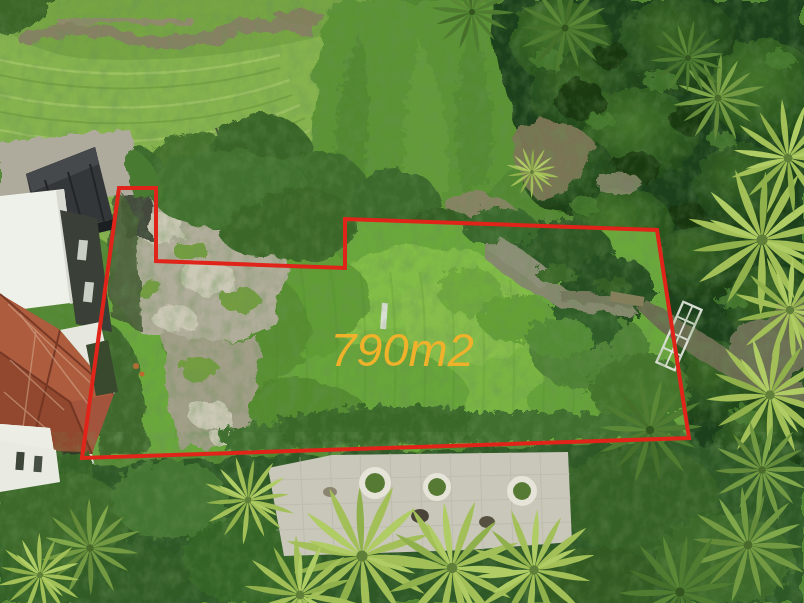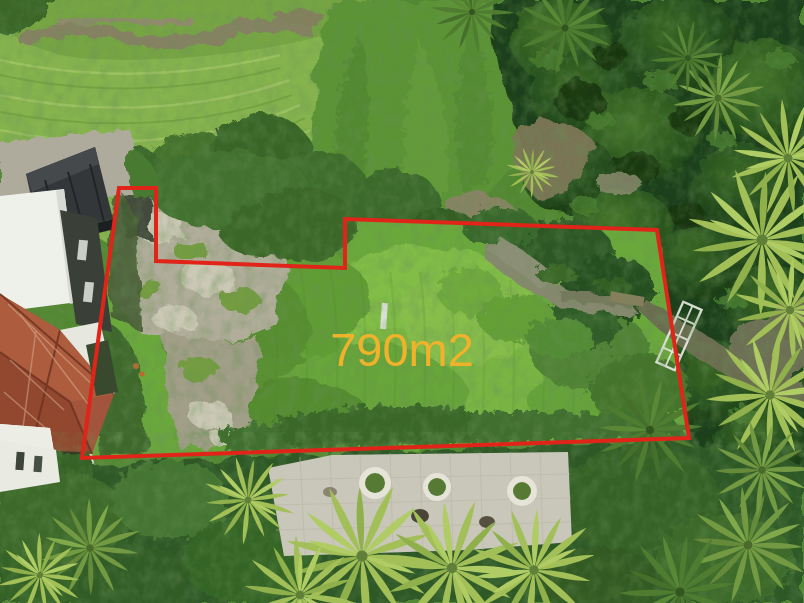--- a/index.html
+++ b/index.html
@@ -1,16 +1,16 @@
 <!DOCTYPE html>
 <html><head>
 <meta charset="utf-8">
 <style>
   html,body{margin:0;padding:0;background:#4e7a31;}
-  #scene{width:804px;height:603px;position:relative;overflow:hidden;}
+  #scene{width:804px;height:603px;position:relative;overflow:hidden;font-style:italic;}
   svg{display:block;}
   .lbl{font-family:"Liberation Sans",sans-serif;}
 </style>
 </head>
 <body>
 <div id="scene">
 <svg width="804" height="603" viewBox="0 0 804 603">
 <defs>
   <filter id="rough" x="-20%" y="-20%" width="140%" height="140%">
     <feTurbulence type="fractalNoise" baseFrequency="0.035" numOctaves="3" seed="7" result="n"></feTurbulence>

